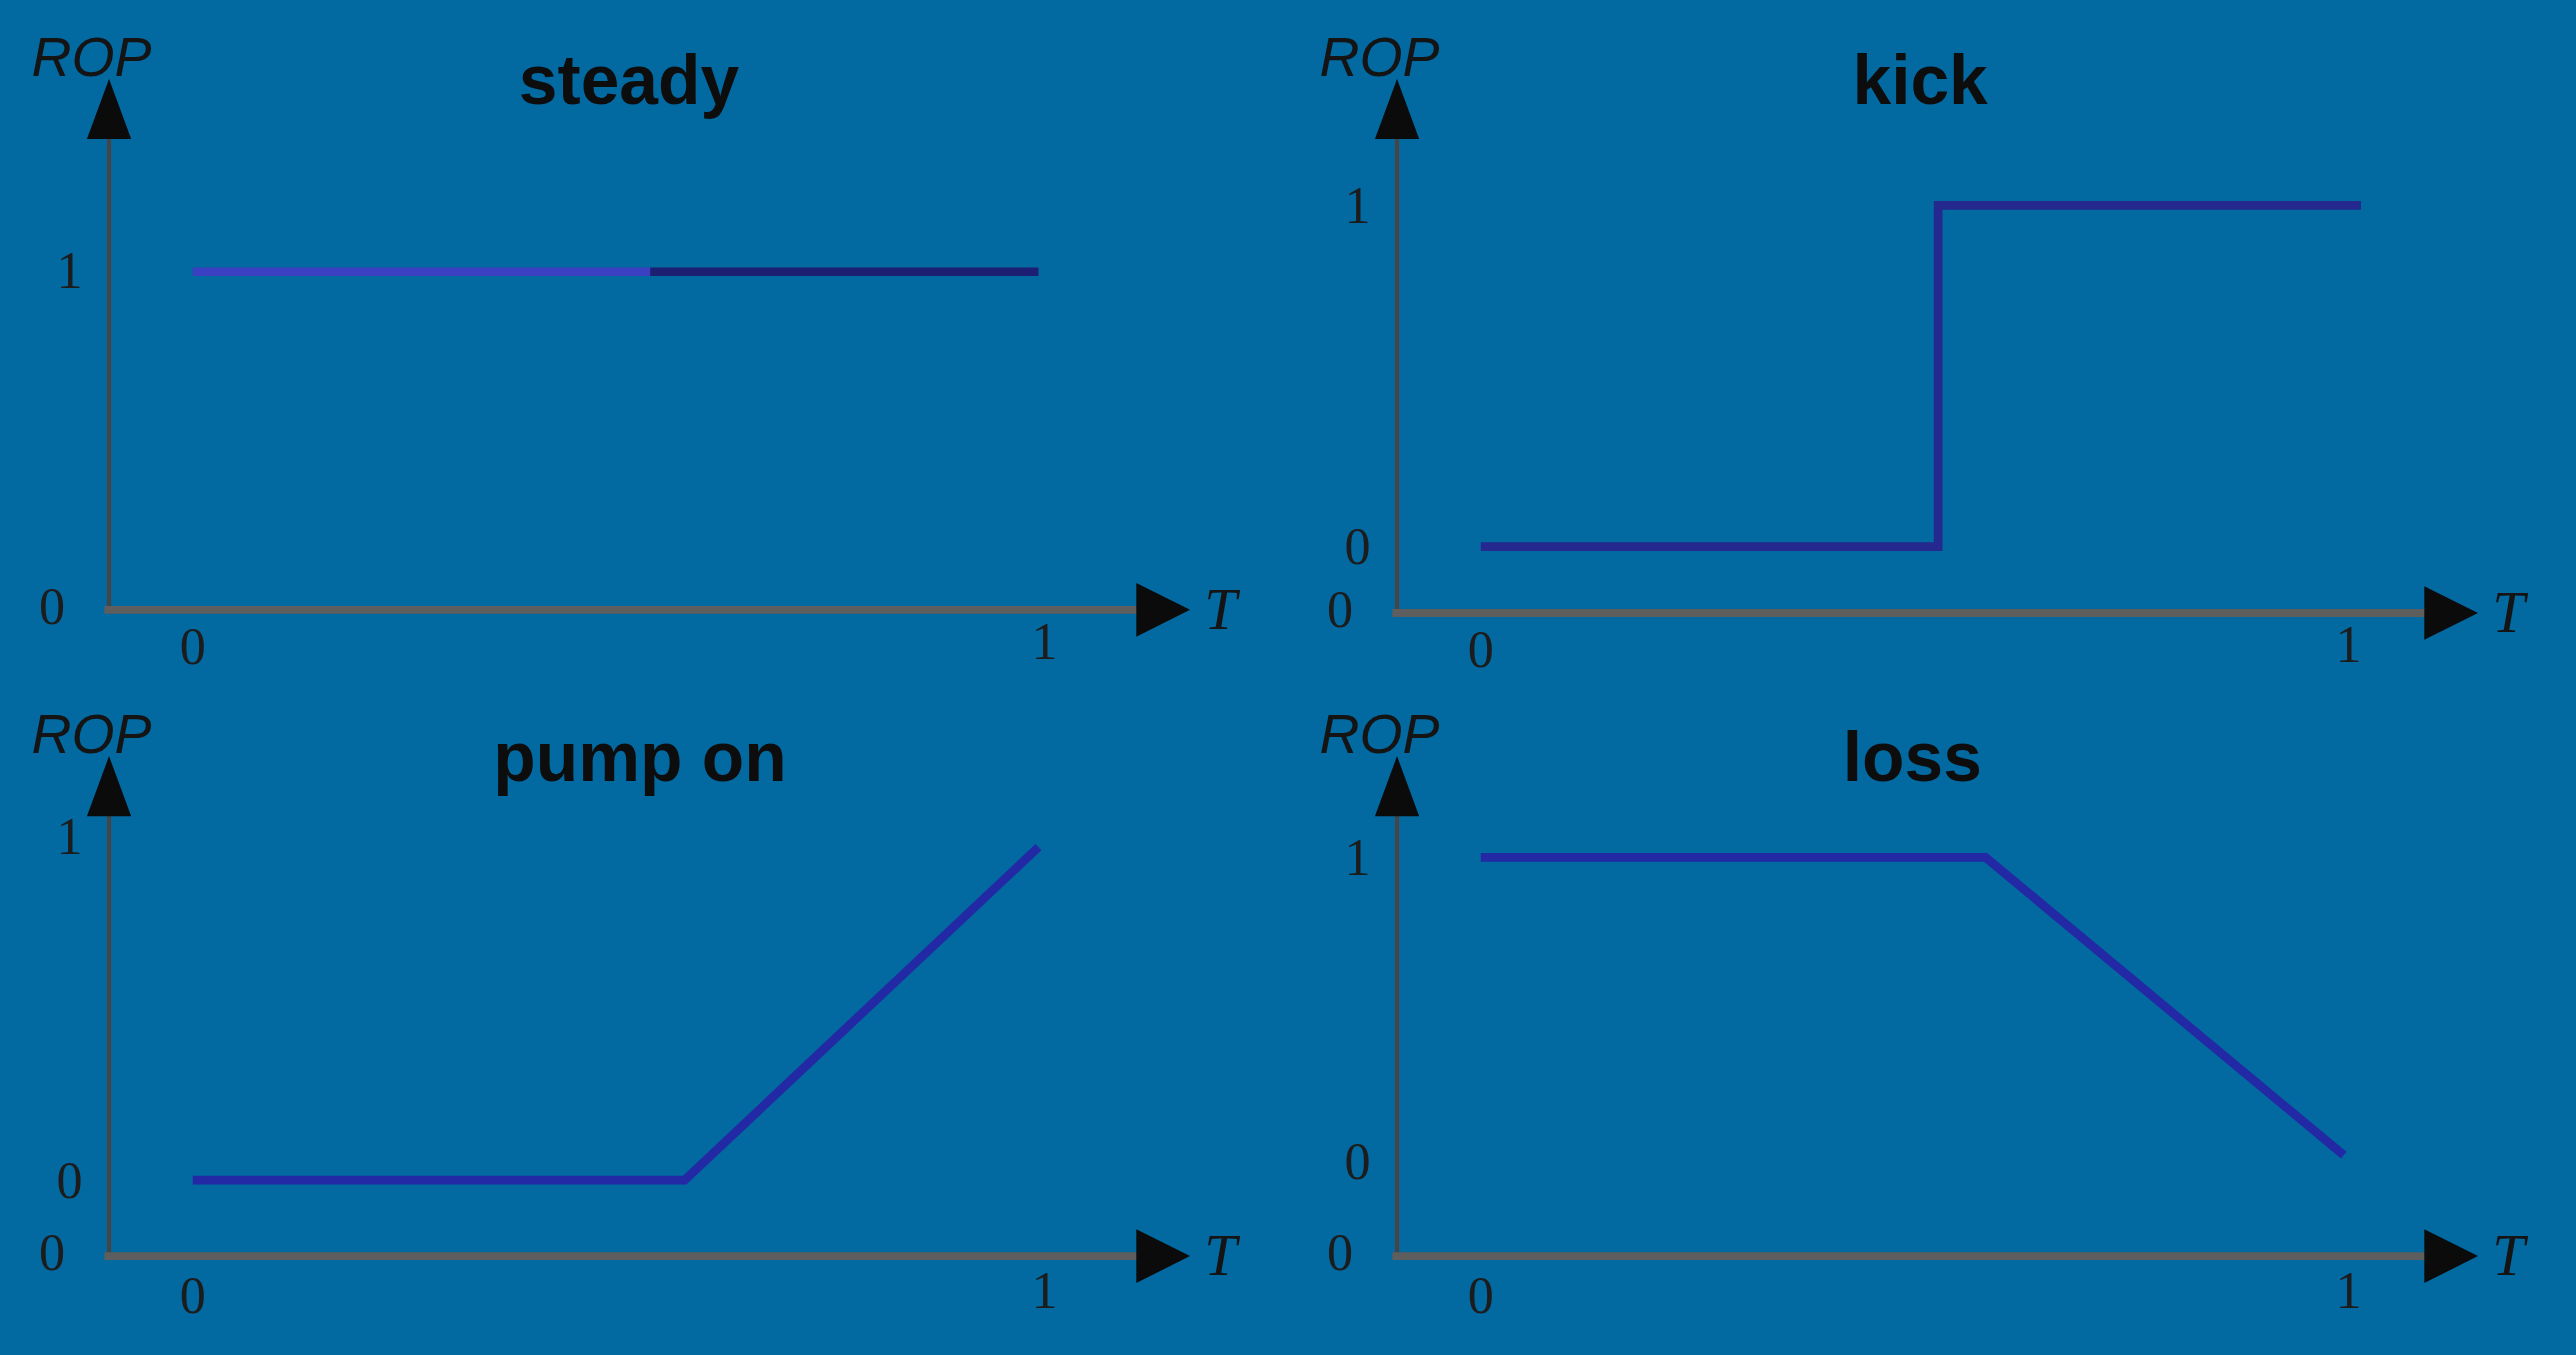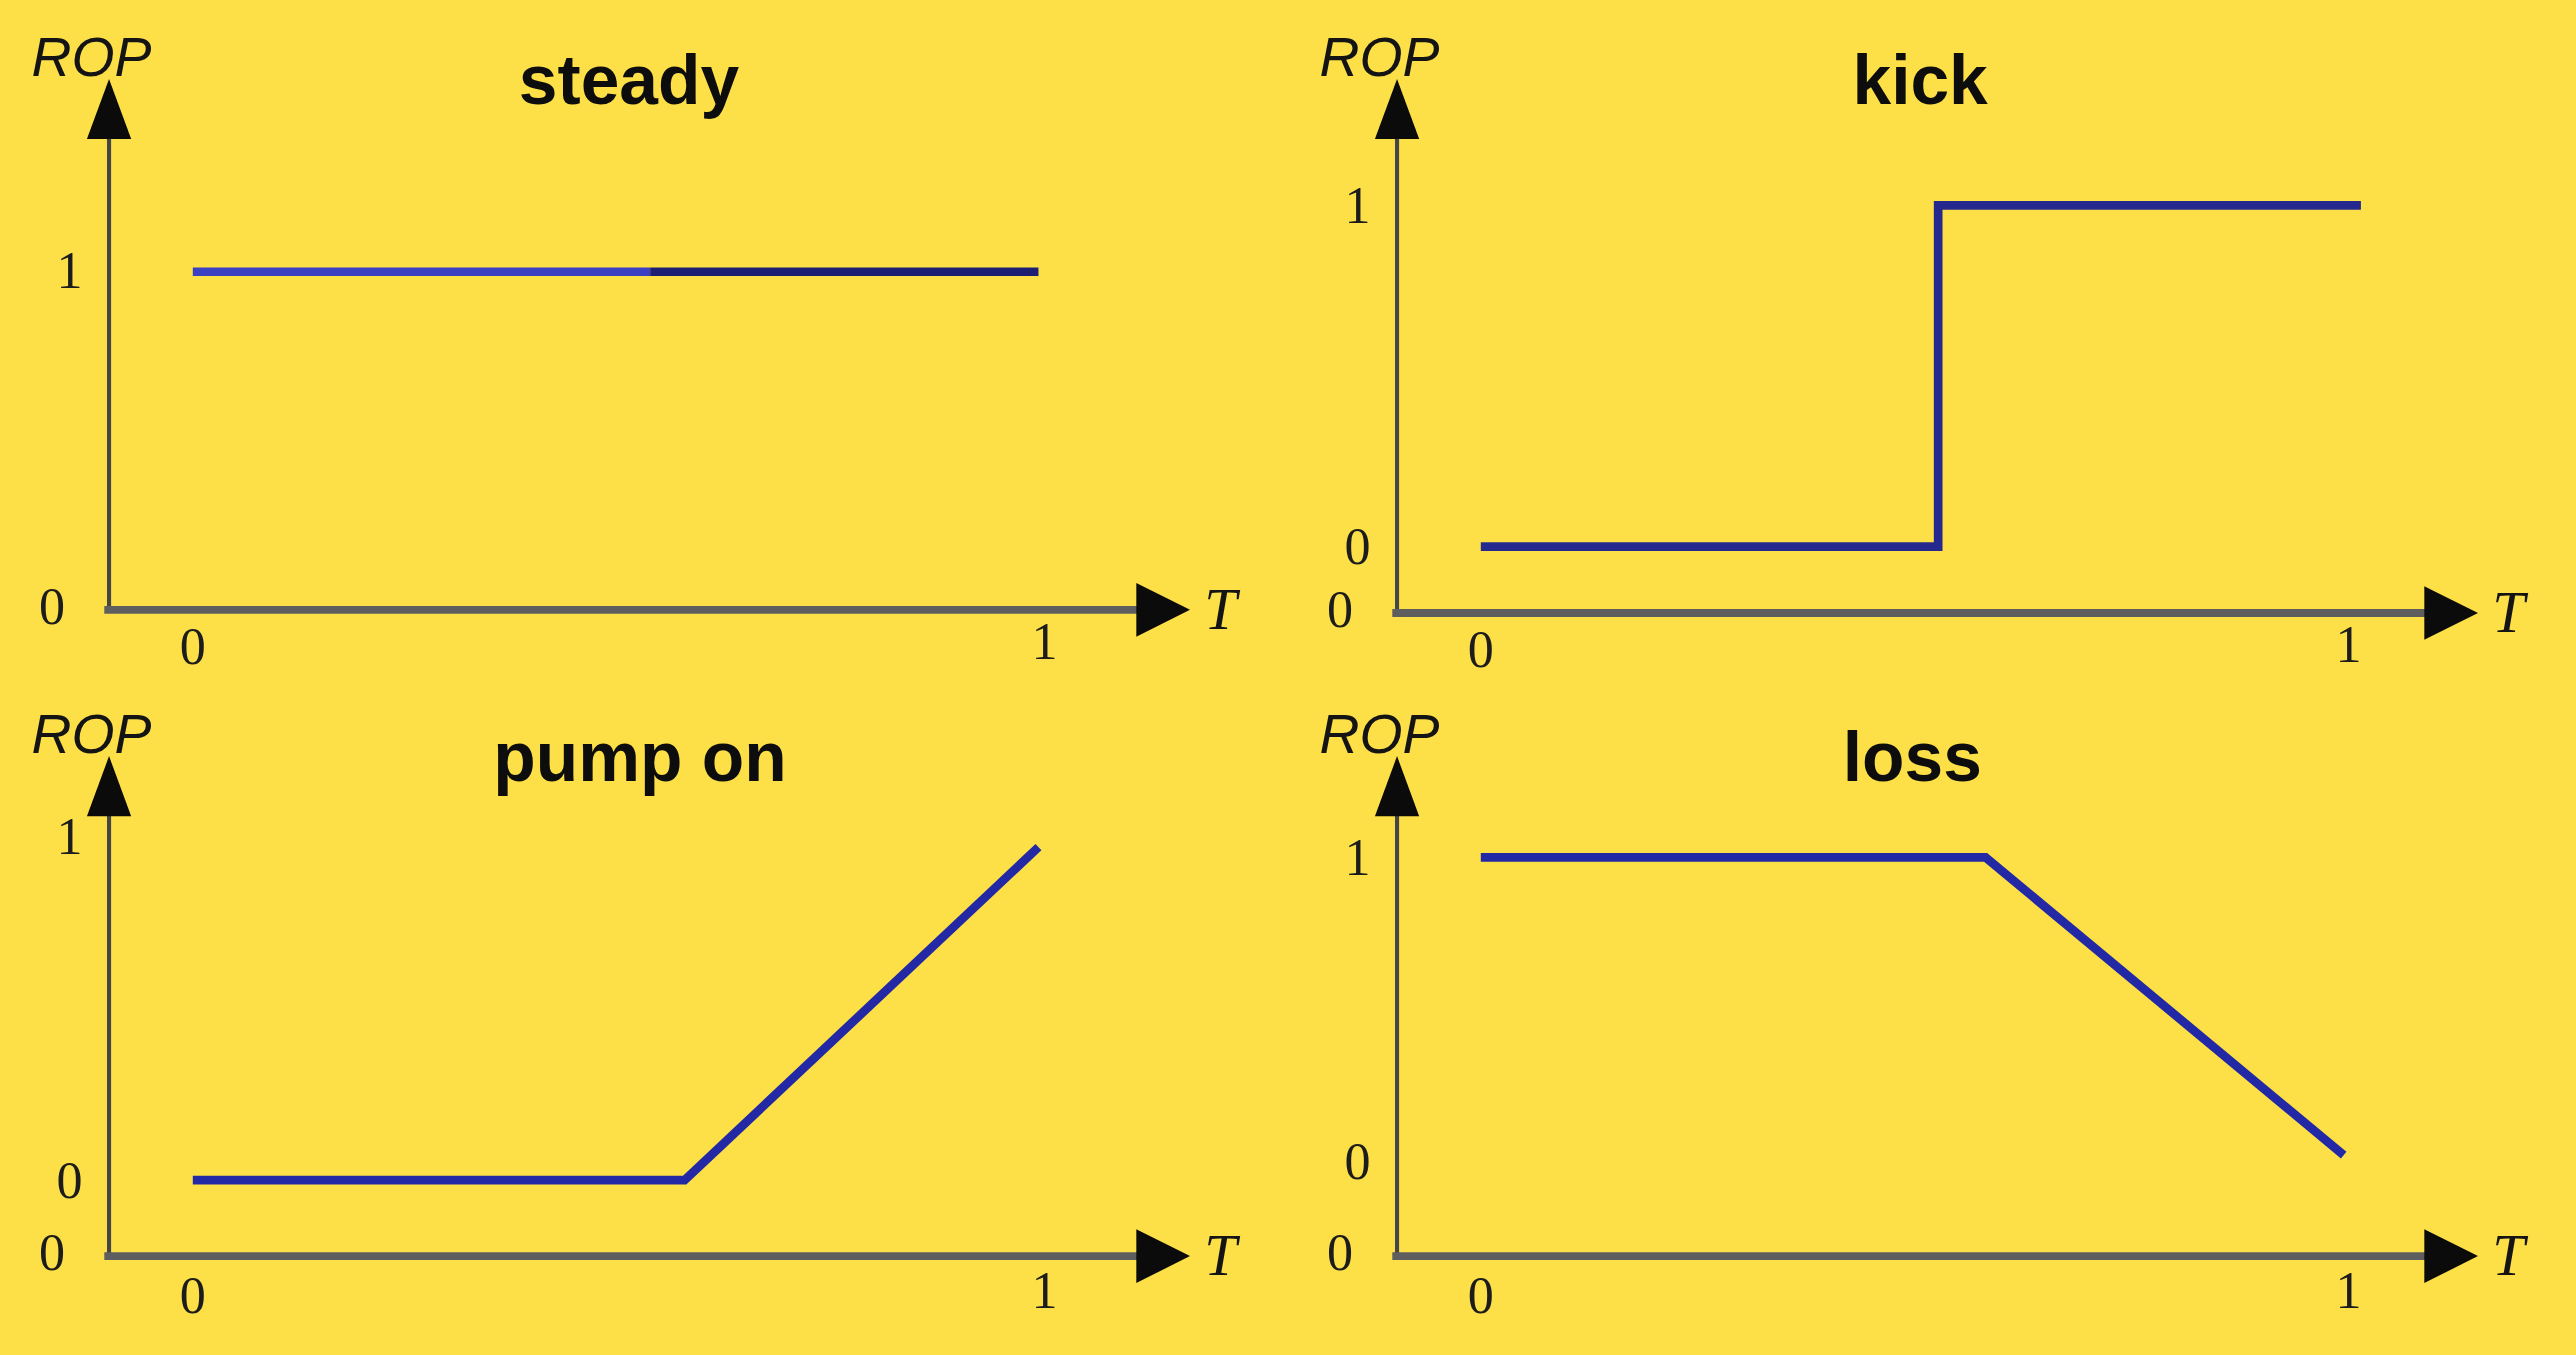--- a/index.html
+++ b/index.html
@@ -12,21 +12,21 @@
     height: 1355px;
     overflow: hidden;
     font-family: "Liberation Sans", sans-serif;
   }
   .grid {
     display: grid;
     width: 2576px;
     height: 1355px;
     grid-template-columns: 1288px 1288px;
     grid-template-rows: 677px 678px;
-    background: #fde047;
+    background: #0369a1;
   }
   figure.chart-cell {
     margin: 0;
     padding: 0;
     width: 1288px;
     overflow: hidden;
   }
   figure.chart-cell svg {
     display: block;
     width: 100%;

